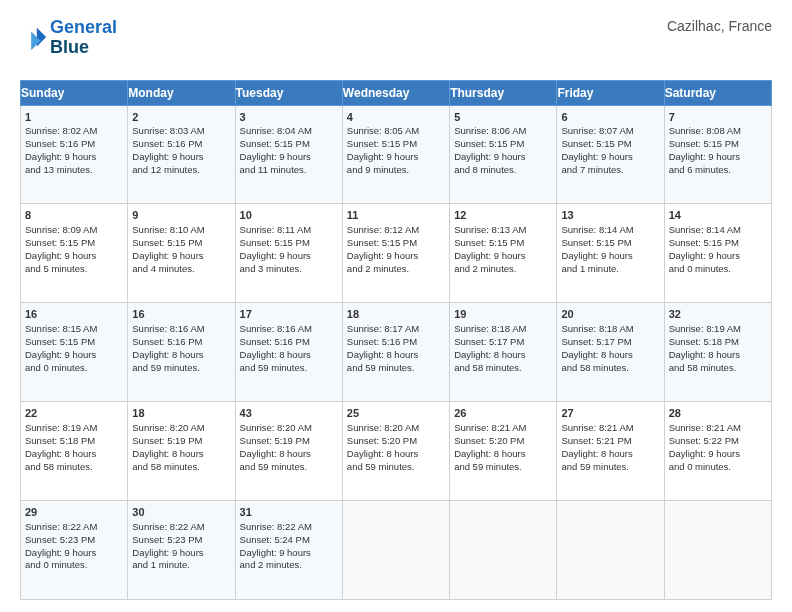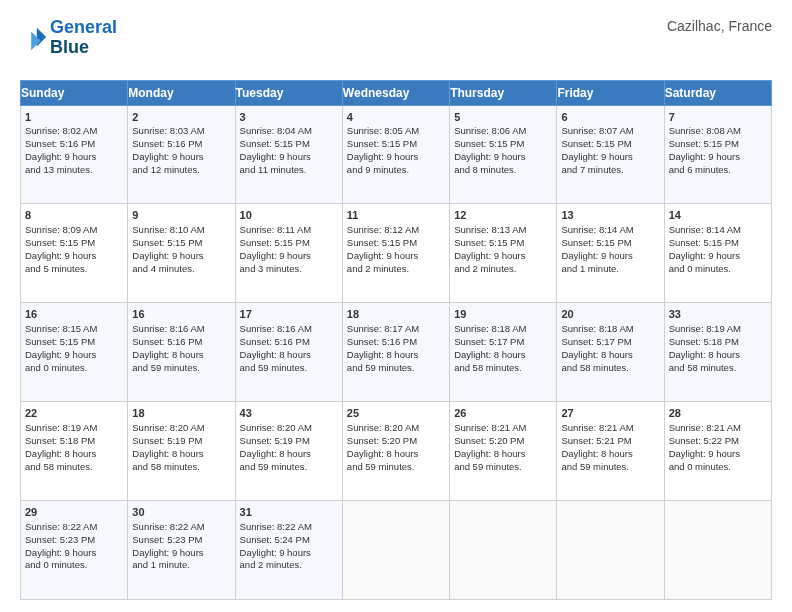--- a/index.html
+++ b/index.html
@@ -145,21 +145,21 @@
           <td><span class="day-num">13</span><span>Sunrise: 8:14 AM</span><br><span>Sunset: 5:15 PM</span><br><span>Daylight: 9 hours</span><br><span>and 1 minute.</span><br></td>
           <td><span class="day-num">14</span><span>Sunrise: 8:14 AM</span><br><span>Sunset: 5:15 PM</span><br><span>Daylight: 9 hours</span><br><span>and 0 minutes.</span><br></td>
         </tr>
         <tr>
           <td><span class="day-num">16</span><span>Sunrise: 8:15 AM</span><br><span>Sunset: 5:15 PM</span><br><span>Daylight: 9 hours</span><br><span>and 0 minutes.</span><br></td>
           <td><span class="day-num">16</span><span>Sunrise: 8:16 AM</span><br><span>Sunset: 5:16 PM</span><br><span>Daylight: 8 hours</span><br><span>and 59 minutes.</span><br></td>
           <td><span class="day-num">17</span><span>Sunrise: 8:16 AM</span><br><span>Sunset: 5:16 PM</span><br><span>Daylight: 8 hours</span><br><span>and 59 minutes.</span><br></td>
           <td><span class="day-num">18</span><span>Sunrise: 8:17 AM</span><br><span>Sunset: 5:16 PM</span><br><span>Daylight: 8 hours</span><br><span>and 59 minutes.</span><br></td>
           <td><span class="day-num">19</span><span>Sunrise: 8:18 AM</span><br><span>Sunset: 5:17 PM</span><br><span>Daylight: 8 hours</span><br><span>and 58 minutes.</span><br></td>
           <td><span class="day-num">20</span><span>Sunrise: 8:18 AM</span><br><span>Sunset: 5:17 PM</span><br><span>Daylight: 8 hours</span><br><span>and 58 minutes.</span><br></td>
-          <td><span class="day-num">33</span><span>Sunrise: 8:19 AM</span><br><span>Sunset: 5:18 PM</span><br><span>Daylight: 8 hours</span><br><span>and 58 minutes.</span><br></td>
+          <td><span class="day-num">32</span><span>Sunrise: 8:19 AM</span><br><span>Sunset: 5:18 PM</span><br><span>Daylight: 8 hours</span><br><span>and 58 minutes.</span><br></td>
         </tr>
         <tr>
           <td><span class="day-num">22</span><span>Sunrise: 8:19 AM</span><br><span>Sunset: 5:18 PM</span><br><span>Daylight: 8 hours</span><br><span>and 58 minutes.</span><br></td>
           <td><span class="day-num">18</span><span>Sunrise: 8:20 AM</span><br><span>Sunset: 5:19 PM</span><br><span>Daylight: 8 hours</span><br><span>and 58 minutes.</span><br></td>
           <td><span class="day-num">43</span><span>Sunrise: 8:20 AM</span><br><span>Sunset: 5:19 PM</span><br><span>Daylight: 8 hours</span><br><span>and 59 minutes.</span><br></td>
           <td><span class="day-num">25</span><span>Sunrise: 8:20 AM</span><br><span>Sunset: 5:20 PM</span><br><span>Daylight: 8 hours</span><br><span>and 59 minutes.</span><br></td>
           <td><span class="day-num">26</span><span>Sunrise: 8:21 AM</span><br><span>Sunset: 5:20 PM</span><br><span>Daylight: 8 hours</span><br><span>and 59 minutes.</span><br></td>
           <td><span class="day-num">27</span><span>Sunrise: 8:21 AM</span><br><span>Sunset: 5:21 PM</span><br><span>Daylight: 8 hours</span><br><span>and 59 minutes.</span><br></td>
           <td><span class="day-num">28</span><span>Sunrise: 8:21 AM</span><br><span>Sunset: 5:22 PM</span><br><span>Daylight: 9 hours</span><br><span>and 0 minutes.</span><br></td>
         </tr>

